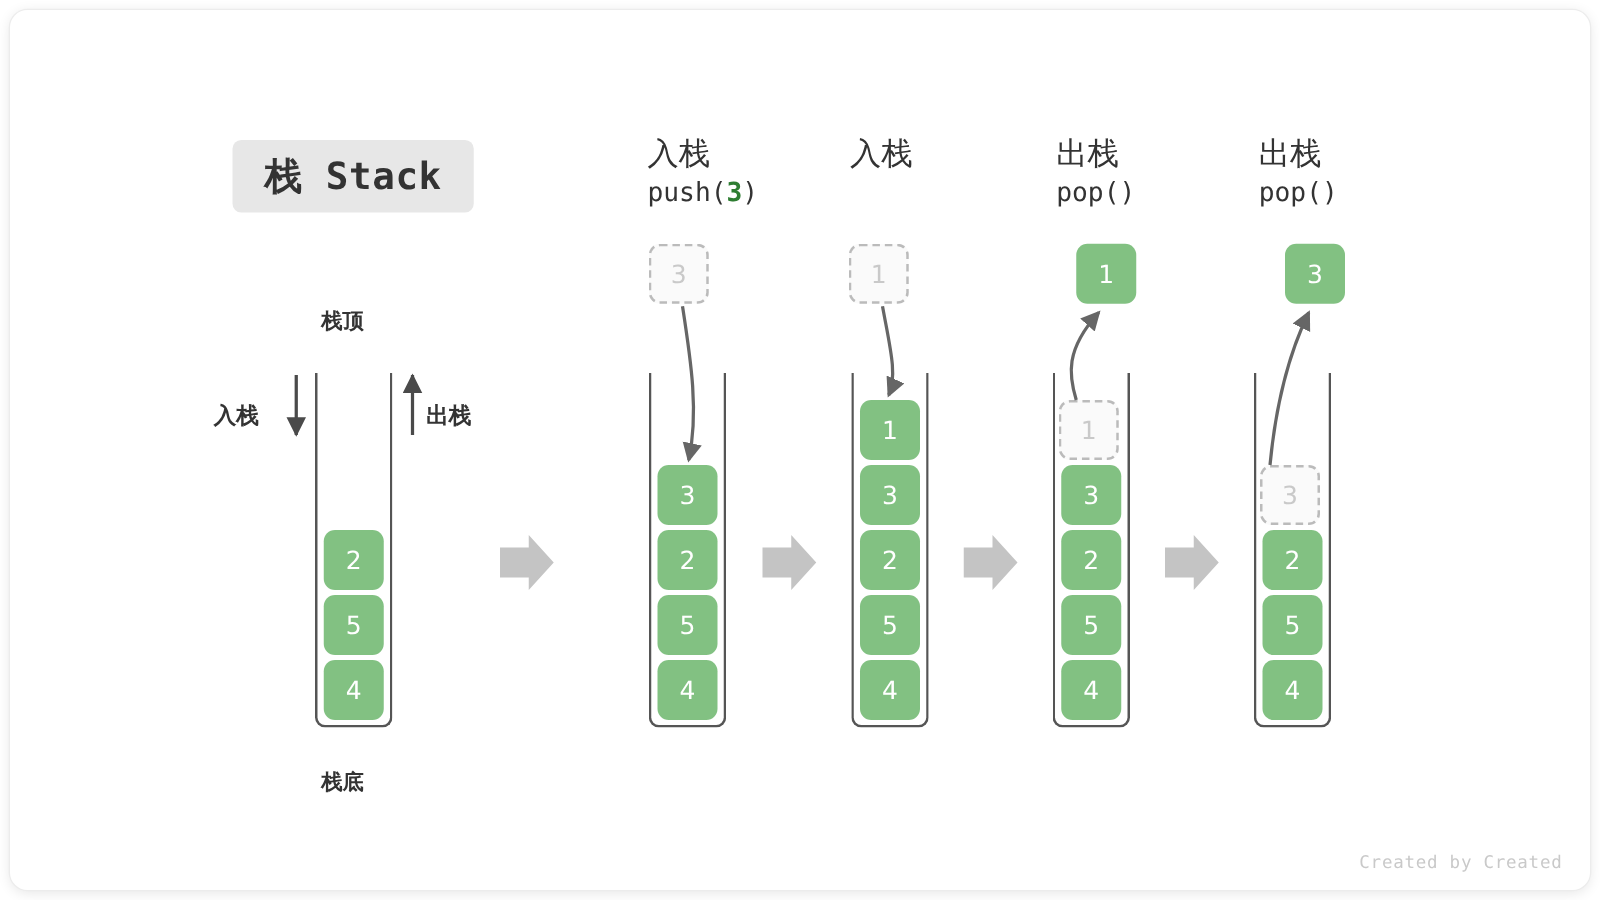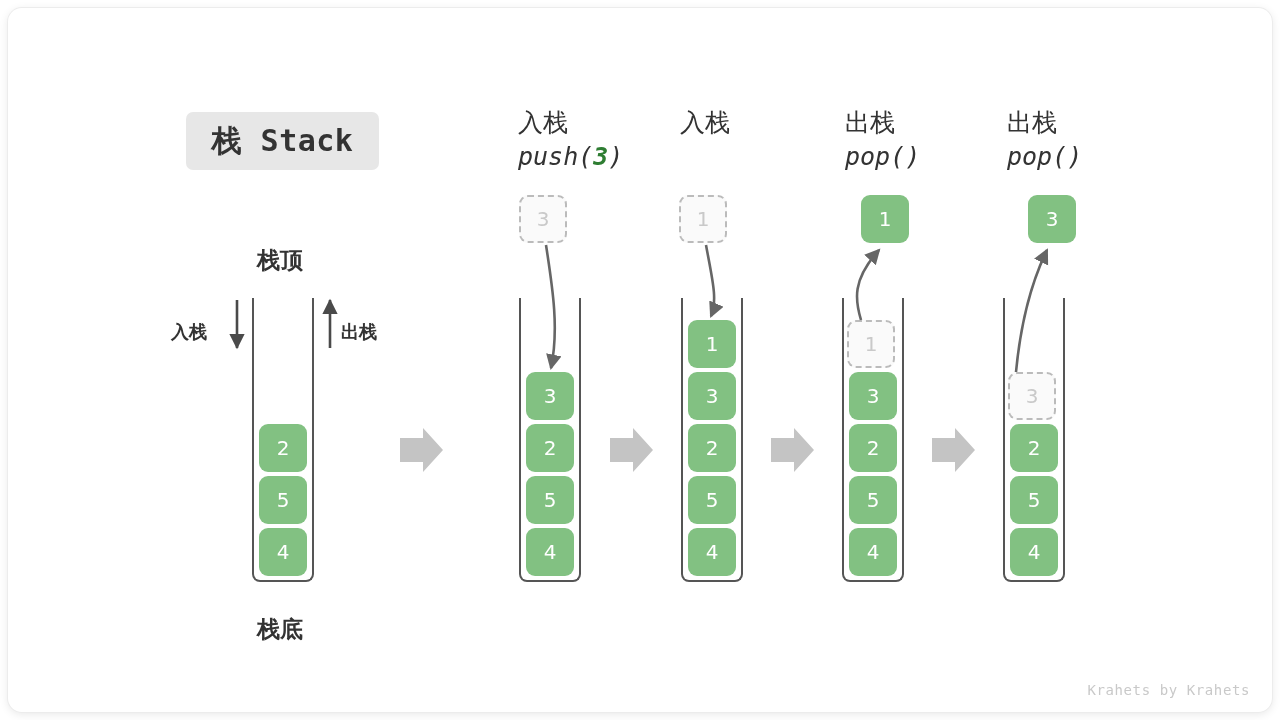--- a/index.html
+++ b/index.html
@@ -58,32 +58,31 @@
     line-height: 1.34;
   }
   .col-head .zh {
     font-family: "DejaVu Sans", "Liberation Sans", sans-serif;
     font-size: 25px;
     font-weight: 500;
     display: block;
   }
   .col-head .code {
     font-family: "DejaVu Sans Mono", "Liberation Mono", monospace;
-    font-size: 25px;
+    font-size: 21px;
     display: block;
     white-space: pre;
-    font-style: italic;
   }
   .col-head .code .num { color: #2e7d32; font-weight: bold; }
 
   
   .lbl {
     position: absolute;
     font-family: "DejaVu Sans", "Liberation Sans", sans-serif;
-    font-size: 23px;
+    font-size: 17px;
     font-weight: bold;
     color: #333333;
     white-space: nowrap;
   }
   .lbl-sm {
     position: absolute;
     font-family: "DejaVu Sans", "Liberation Sans", sans-serif;
     font-size: 18px;
     font-weight: bold;
     color: #333333;
@@ -261,14 +260,14 @@
 
     <g>
       <path d="M861,320 C855,300 852,280 879,250" stroke="#666666" stroke-width="2.6" fill="none" marker-end="url(#headThin)"></path>
     </g>
 
     <g>
       <path d="M1016,372 C1020,330 1030,285 1047,250" stroke="#666666" stroke-width="2.6" fill="none" marker-end="url(#headThin)"></path>
     </g>
   </svg>
 
-  <div class="footer">Krahets by Krahets</div>
+  <div class="footer">Created by Created</div>
 </div>
 
 </body></html>

